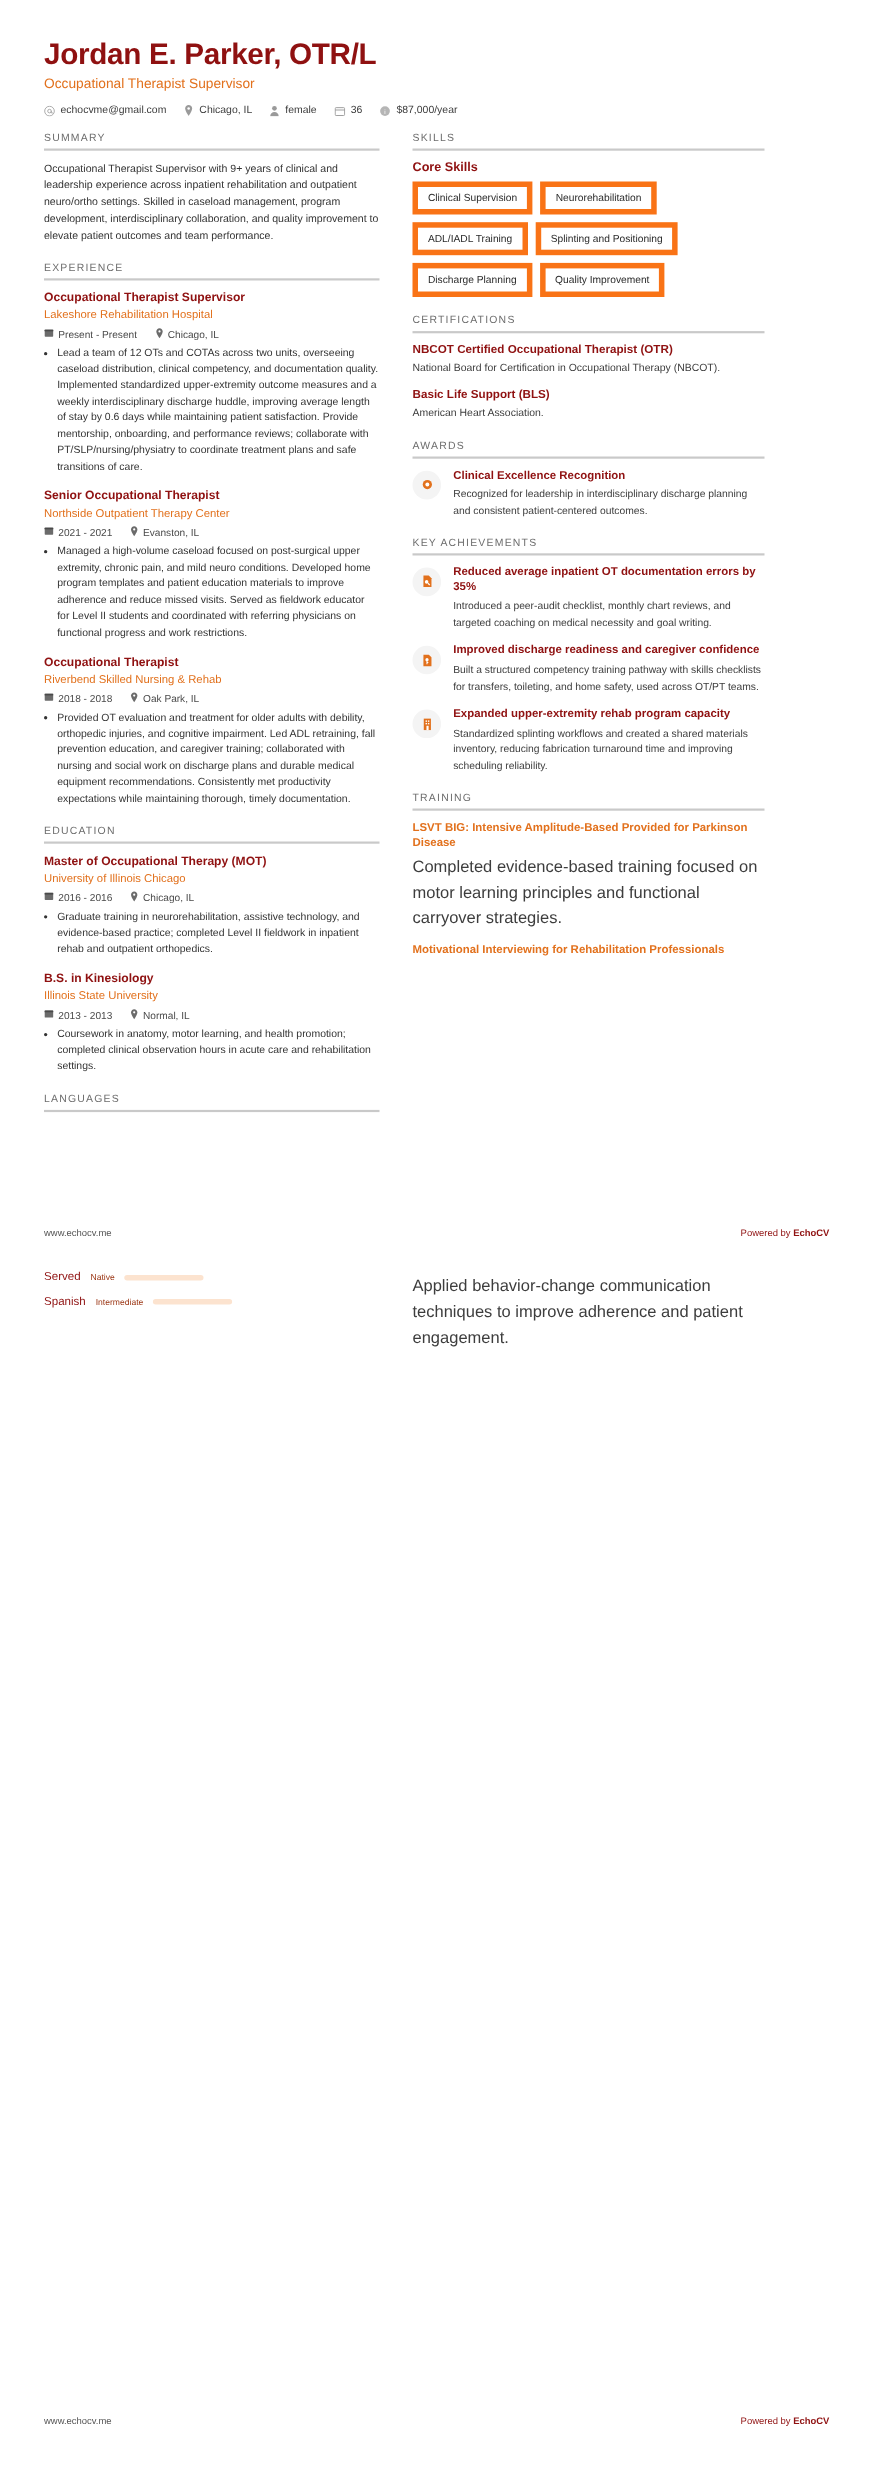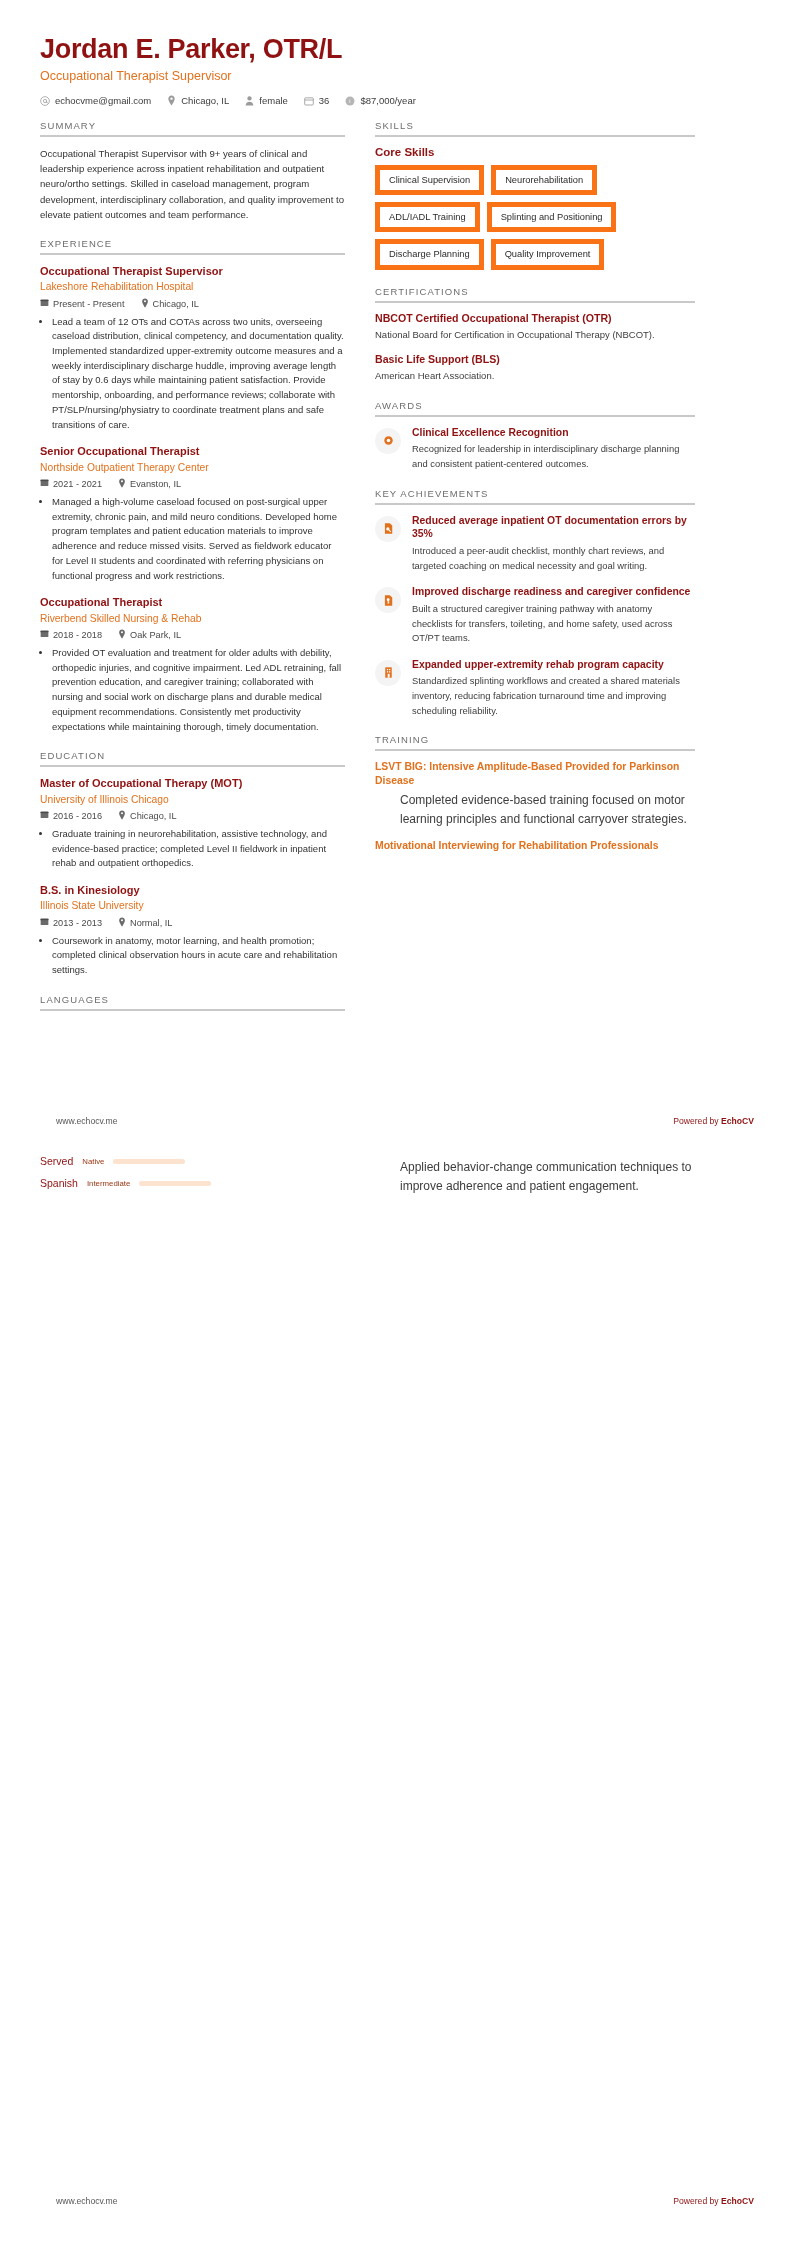--- a/index.html
+++ b/index.html
@@ -176,25 +176,24 @@
   
   .train { margin-bottom: 11px; }
   .train:last-child { margin-bottom: 0; }
   .train-title {
     font-size: 10.4px;
     font-weight: bold;
     color: #e2711d;
     line-height: 1.35;
   }
   .train-desc {
-    font-size: 12px;
+    font-size: 15px;
     color: #3d3d3d;
     line-height: 1.55;
     margin-top: 3px;
-    margin-left: 25px;
   }
 
   
   .lang-row {
     display: flex;
     flex-wrap: wrap;
     align-items: center;
     gap: 10px 14px;
   }
   .lang-item { display: flex; align-items: center; gap: 9px; }
@@ -222,21 +221,20 @@
   
   .footer {
     position: absolute;
     left: 40px;
     right: 40px;
     display: flex;
     justify-content: space-between;
     align-items: center;
     font-size: 8.6px;
     color: #555;
-    margin-left: 16px;
   }
   .footer .brand { color: #8f1111; }
   .footer .brand b { font-weight: bold; }
   #footer-1 { top: 1116px; }
   #footer-2 { top: 2196px; }
 
   
   .page2-left {
     position: absolute;
     left: 40px;
@@ -526,21 +524,21 @@
         <div class="icon-item">
           <span class="icon-badge">
             <svg width="13" height="13" viewBox="0 0 16 16">
                 <path d="M3.6 1.4h6l3 3v10h-9z" fill="#e2711d"></path>
                 <circle cx="7.6" cy="7" r="1.8" fill="#ffffff"></circle>
                 <path d="M7.6 8.6v3.4M7.6 10.2h1.5" stroke="#ffffff" stroke-width="1.2"></path>
               </svg>
           </span>
           <span class="icon-body">
             <span class="icon-title" style="display:block">Improved discharge readiness and caregiver confidence</span>
-            <span class="icon-desc" style="display:block">Built a structured caregiver training pathway with anatomy checklists for transfers, toileting, and home safety, used across OT/PT teams.</span>
+            <span class="icon-desc" style="display:block">Built a structured competency training pathway with skills checklists for transfers, toileting, and home safety, used across OT/PT teams.</span>
           </span>
         </div>
 
         <div class="icon-item">
           <span class="icon-badge">
             <svg width="13" height="13" viewBox="0 0 16 16">
                 <rect x="4" y="1.6" width="8" height="12.8" fill="#e2711d"></rect>
                 <rect x="6" y="3.6" width="1.6" height="1.6" fill="#fff"></rect>
                 <rect x="8.6" y="3.6" width="1.6" height="1.6" fill="#fff"></rect>
                 <rect x="6" y="6.4" width="1.6" height="1.6" fill="#fff"></rect>

